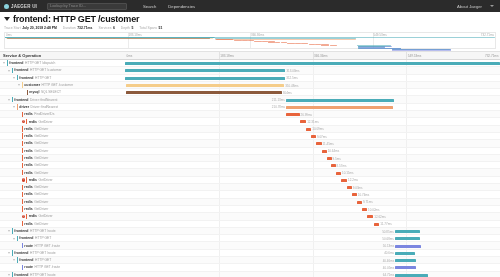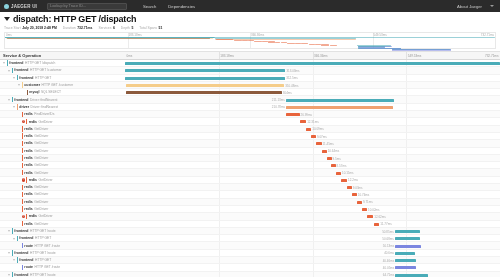--- a/index.html
+++ b/index.html
@@ -116,21 +116,21 @@
   </div>
   <div class="nav-right">
     <span class="nav-link">About Jaeger</span>
     <span class="caret-dn"></span>
   </div>
 </div>
 
 <div class="trace-head">
   <div class="trace-title-row">
     <span class="chev"></span>
-    <span class="trace-title">dispatch: HTTP GET /dispatch</span>
+    <span class="trace-title">frontend: HTTP GET /customer</span>
   </div>
   <div class="meta-row" id="meta-row">
       <span class="meta-item">
         <span class="meta-label">Trace Start</span>
         <span class="meta-value">July 20, 2018 2:48 PM</span>
       </span>
       <span class="meta-item">
         <span class="meta-label">Duration</span>
         <span class="meta-value">732.71ms</span>
       </span>

